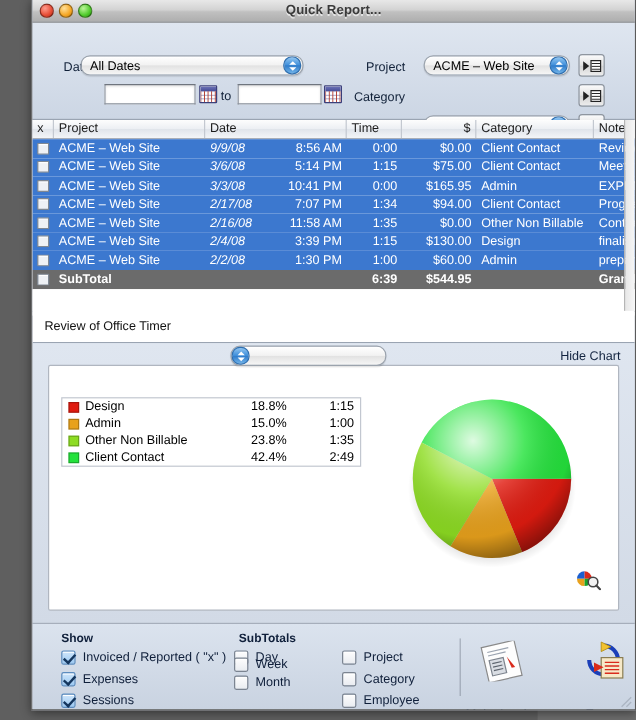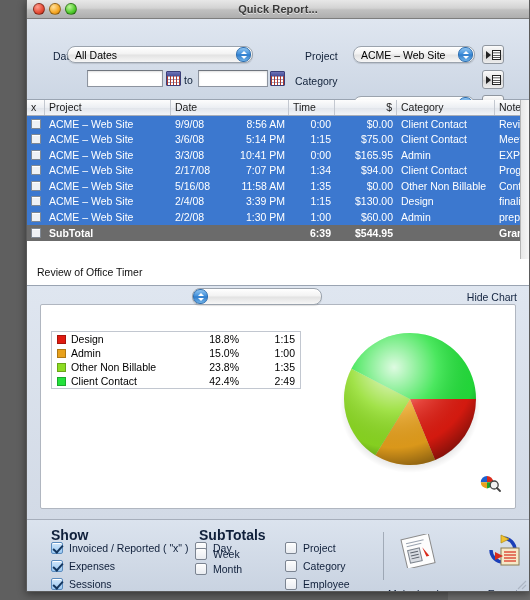--- a/index.html
+++ b/index.html
@@ -114,21 +114,21 @@
     background: linear-gradient(to bottom,#fdfdfd,#eceff3 50%,#e0e4ea 51%,#f3f5f8);
     border-bottom: 1px solid #a8aeb8;
     font-size: 10.5px; color: #1b1b1b;
   }
   .thead > div { border-right: 1px solid #c3c8d0; padding: 1px 4px; overflow: hidden; white-space: nowrap; }
   .trow { display: flex; height: 15.5px; font-size: 10.5px; align-items: center; }
   .trow.sel { background: #3c78cf; color: #fff; }
   .trow > div { padding: 0 4px; overflow: hidden; white-space: nowrap; }
   .c-x { width: 18px; flex: none; display: flex; align-items: center; justify-content: center; }
   .c-proj { width: 126px; flex: none; }
-  .c-date { width: 60px; flex: none; }
+  .c-date { width: 60px; flex: none; font-style: italic; }
   .c-time2 { width: 58px; flex: none; text-align: right; }
   .c-dur { width: 46px; flex: none; text-align: right; }
   .c-amt { width: 62px; flex: none; text-align: right; }
   .c-cat { width: 98px; flex: none; }
   .c-note { flex: 1; }
   .hx { width: 18px; flex: none; }
   .hproj { width: 126px; flex: none; }
   .hdate { width: 118px; flex: none; }
   .htime { width: 46px; flex: none; }
   .hamt { width: 62px; flex: none; text-align: right; }
@@ -191,21 +191,21 @@
   .pie { position: absolute; left: 295px; top: 22px; width: 148px; height: 148px; }
   .magnifier { position: absolute; right: 14px; bottom: 16px; width: 22px; height: 18px; }
 
   
   .bottom {
     position: relative; height: 72px;
     background: linear-gradient(to bottom,#dbe3ee,#c9d3e1);
     border-top: 1px solid #a6aebb;
     font-size: 10.5px; color: #0f1f3a;
   }
-  .grp-title { position: absolute; font-weight: bold; font-size: 14px; color: #0f1f3a; text-align: center; }
+  .grp-title { position: absolute; font-weight: bold; font-size: 10px; color: #0f1f3a; text-align: center; }
   .cbrow { position: absolute; display: flex; align-items: center; gap: 6px; font-size: 10.5px; }
   .cb {
     width: 12px; height: 12px; border-radius: 2px; flex: none;
     border: 1px solid #7b8491; background: linear-gradient(to bottom,#fdfdfd,#e9ecf1);
     box-shadow: inset 0 1px 0 #fff;
   }
   .cb.on {
     background: linear-gradient(to bottom,#cfe6fb,#9cc9f2);
     border-color: #5b8cbf;
     position: relative;
@@ -351,21 +351,21 @@
             <div class="c-dur">1:34</div>
             <div class="c-amt">$94.00</div>
             <div class="c-cat">Client Contact</div>
             <div class="c-note">Progress review</div>
           </div>
           <div class="trow sel">
             <div class="c-x">
               <span class="rowcb"></span>
             </div>
             <div class="c-proj">ACME – Web Site</div>
-            <div class="c-date">5/16/08</div>
+            <div class="c-date">2/16/08</div>
             <div class="c-time2">11:58 AM</div>
             <div class="c-dur">1:35</div>
             <div class="c-amt">$0.00</div>
             <div class="c-cat">Other Non Billable</div>
             <div class="c-note">Contract review</div>
           </div>
           <div class="trow sel">
             <div class="c-x">
               <span class="rowcb"></span>
             </div>

